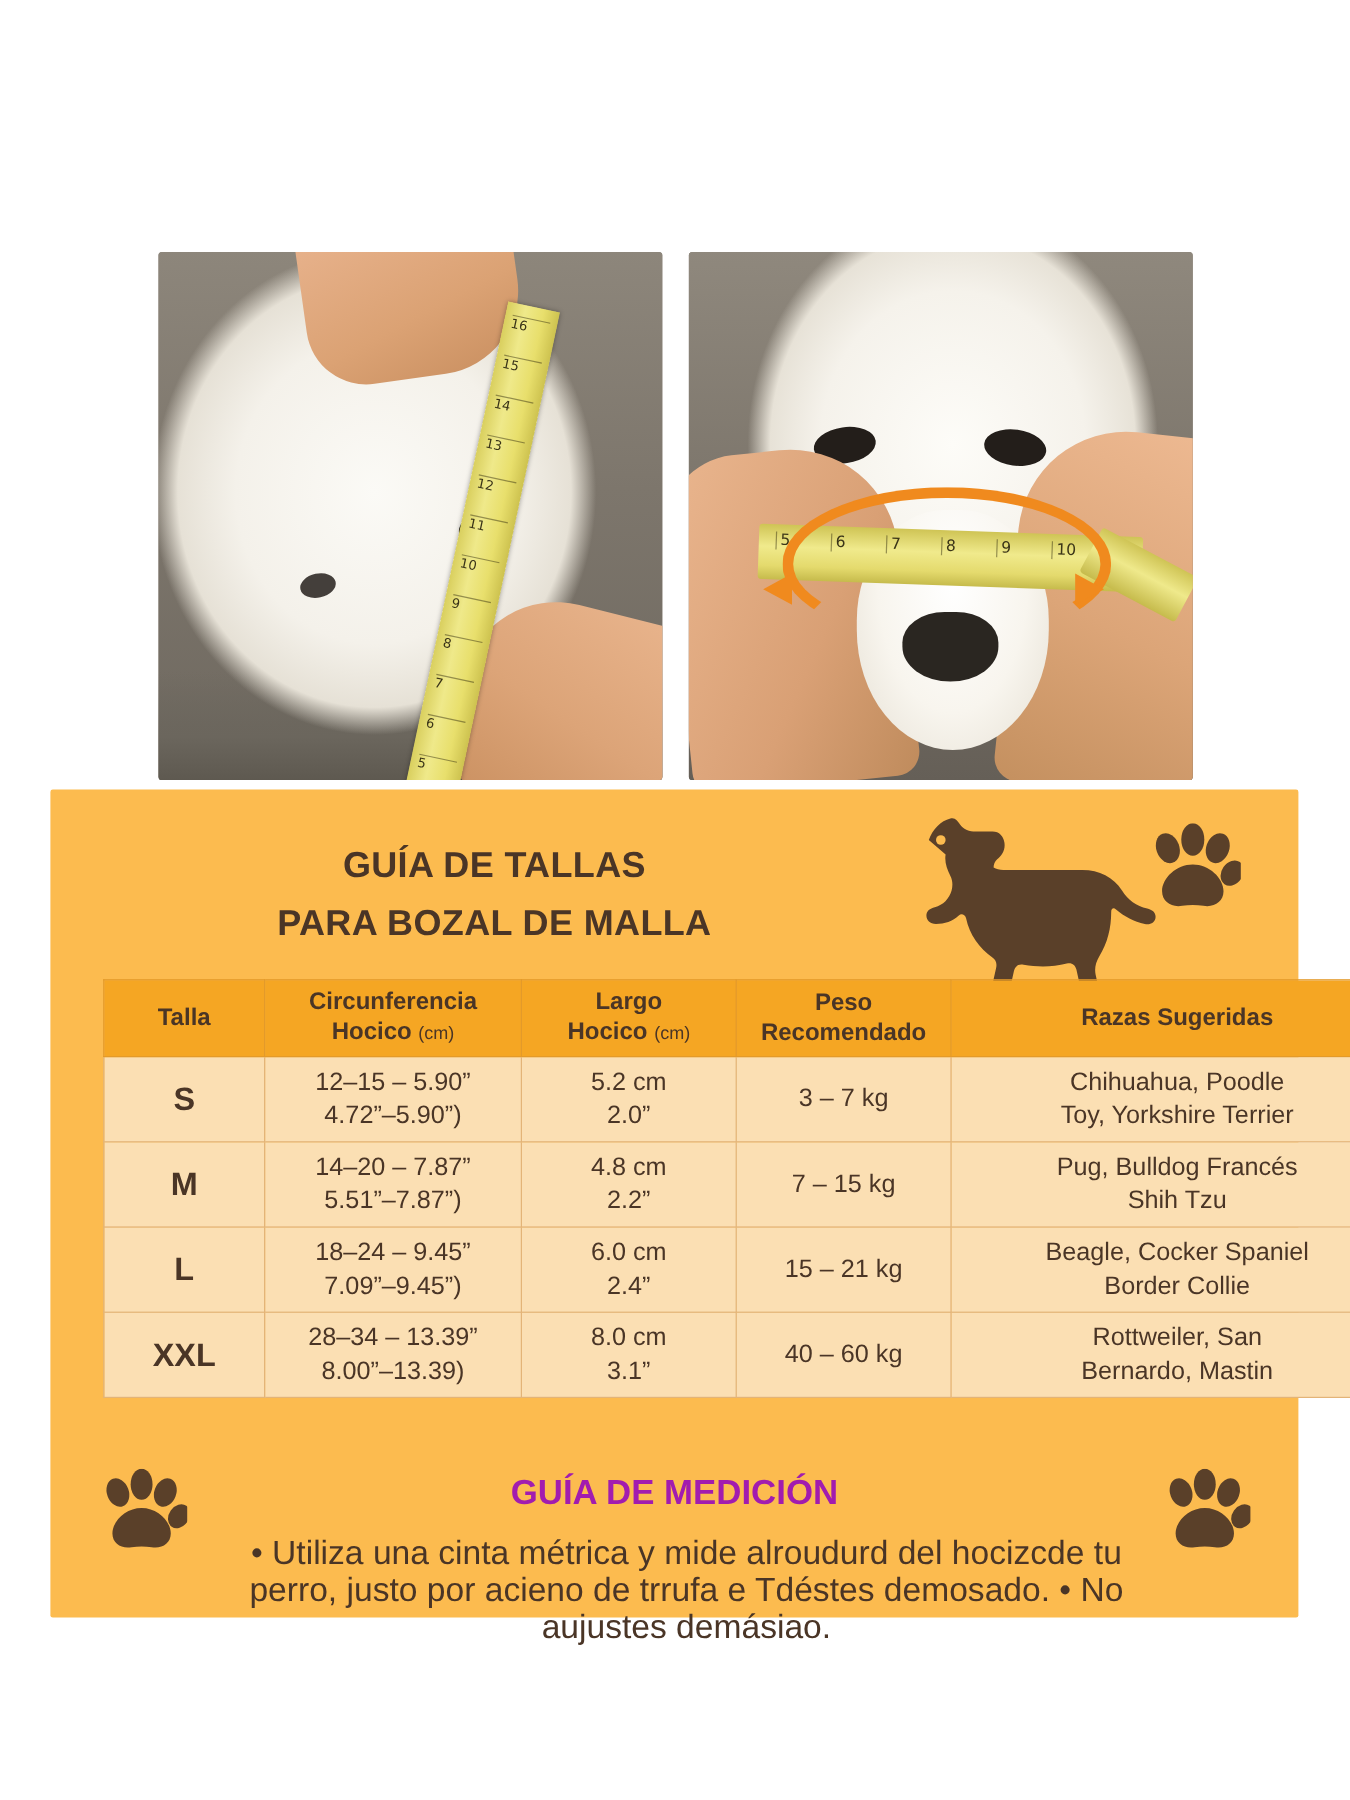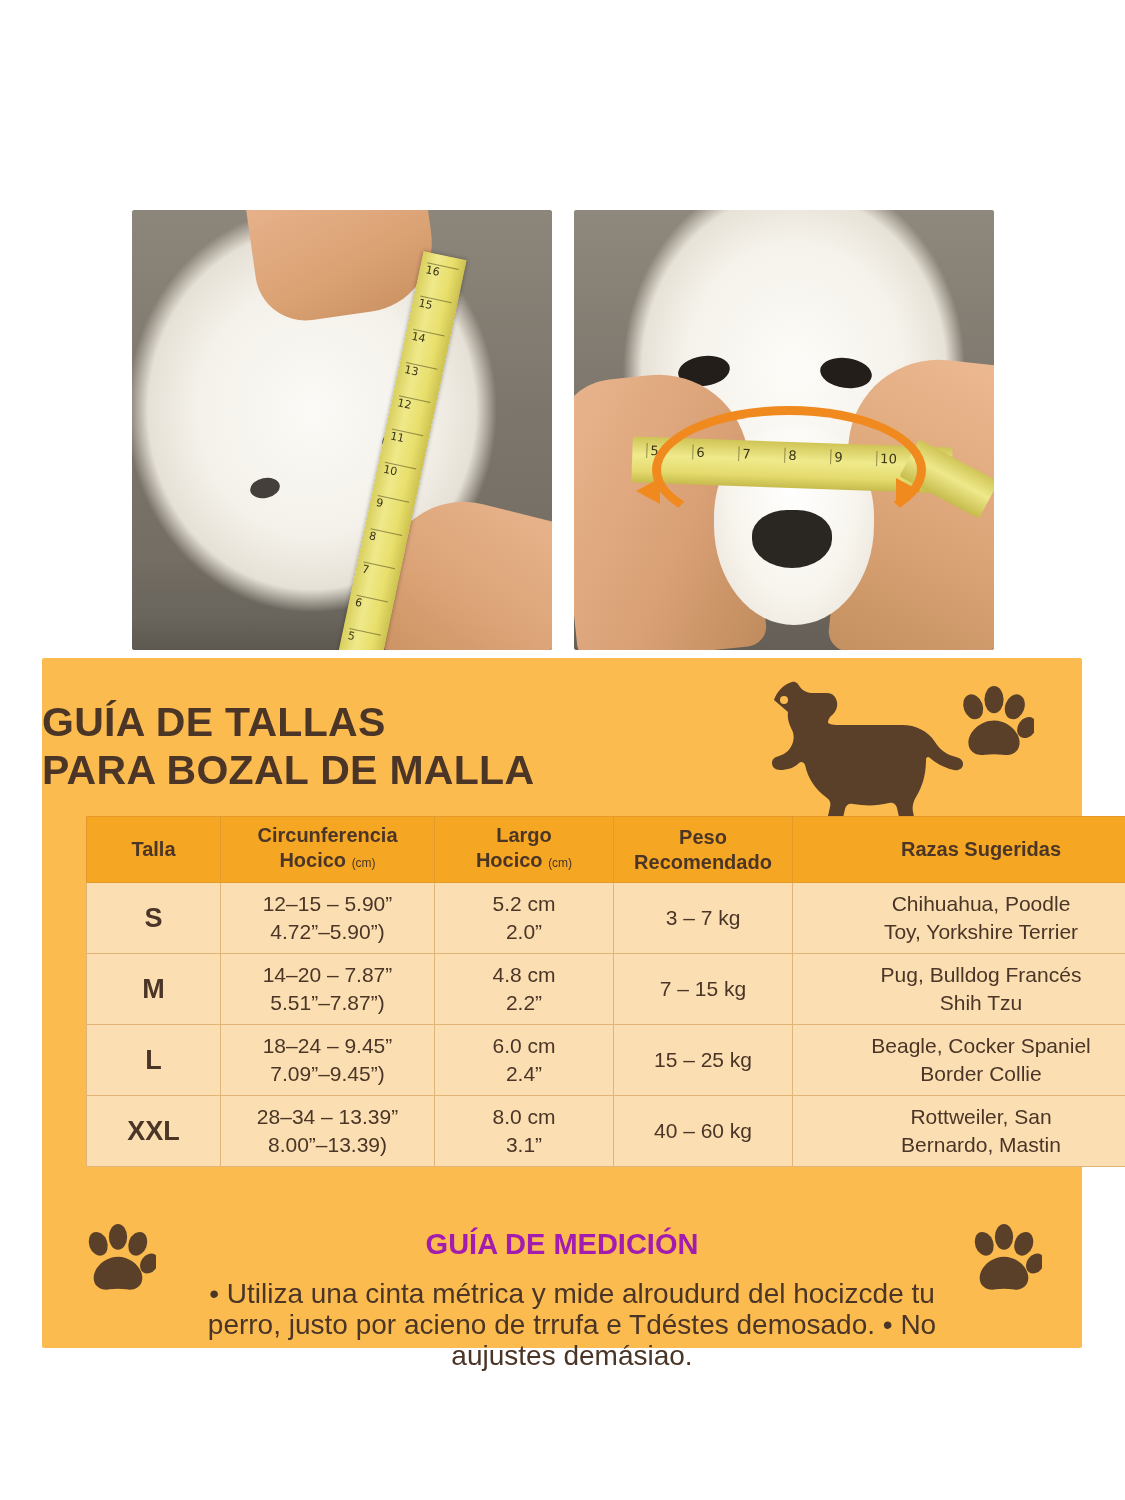--- a/index.html
+++ b/index.html
@@ -228,24 +228,24 @@
     width: 1040px;
     height: 690px;
     background: #fcbb4f;
     border-radius: 2px;
   }
 
   .title {
     position: absolute;
     left: 0; top: 40px;
     width: 740px;
-    text-align: left;
+    text-align: center;
     color: #4a3526;
     font-weight: bold;
-    font-size: 41px;
+    font-size: 30px;
     line-height: 48px;
     letter-spacing: .3px;
   }
   .title .l2 { display: block; }
 
   .dog-silhouette {
     position: absolute;
     left: 690px;
     top: 20px;
     width: 260px;
@@ -285,21 +285,21 @@
   table.sizes th {
     background: #f5a623;
     color: #4a3526;
     font-size: 20px;
     font-weight: bold;
     border: 1px solid #e39a2a;
     padding: 6px 4px;
     line-height: 25px;
   }
   table.sizes th .unit {
-    font-size: 12px;
+    font-size: 15px;
     font-weight: normal;
   }
   table.sizes td {
     background: #fbdfb3;
     color: #4a3526;
     border: 1px solid #e3b478;
     text-align: center;
     font-size: 21px;
     line-height: 28px;
     padding: 7px 6px;
@@ -491,21 +491,21 @@
         <tr>
           <td class="size">L</td>
           <td>
             <span>18–24 – 9.45”</span>
             <span class="sub">7.09”–9.45”)</span>
           </td>
           <td>
             <span>6.0 cm</span>
             <span class="sub">2.4”</span>
           </td>
-          <td>15 – 25 kg</td>
+          <td>15 – 21 kg</td>
           <td>
             <span>Beagle, Cocker Spaniel</span>
             <span class="sub">Border Collie</span>
           </td>
         </tr>
         <tr>
           <td class="size">XXL</td>
           <td>
             <span>28–34 – 13.39”</span>
             <span class="sub">8.00”–13.39)</span>

